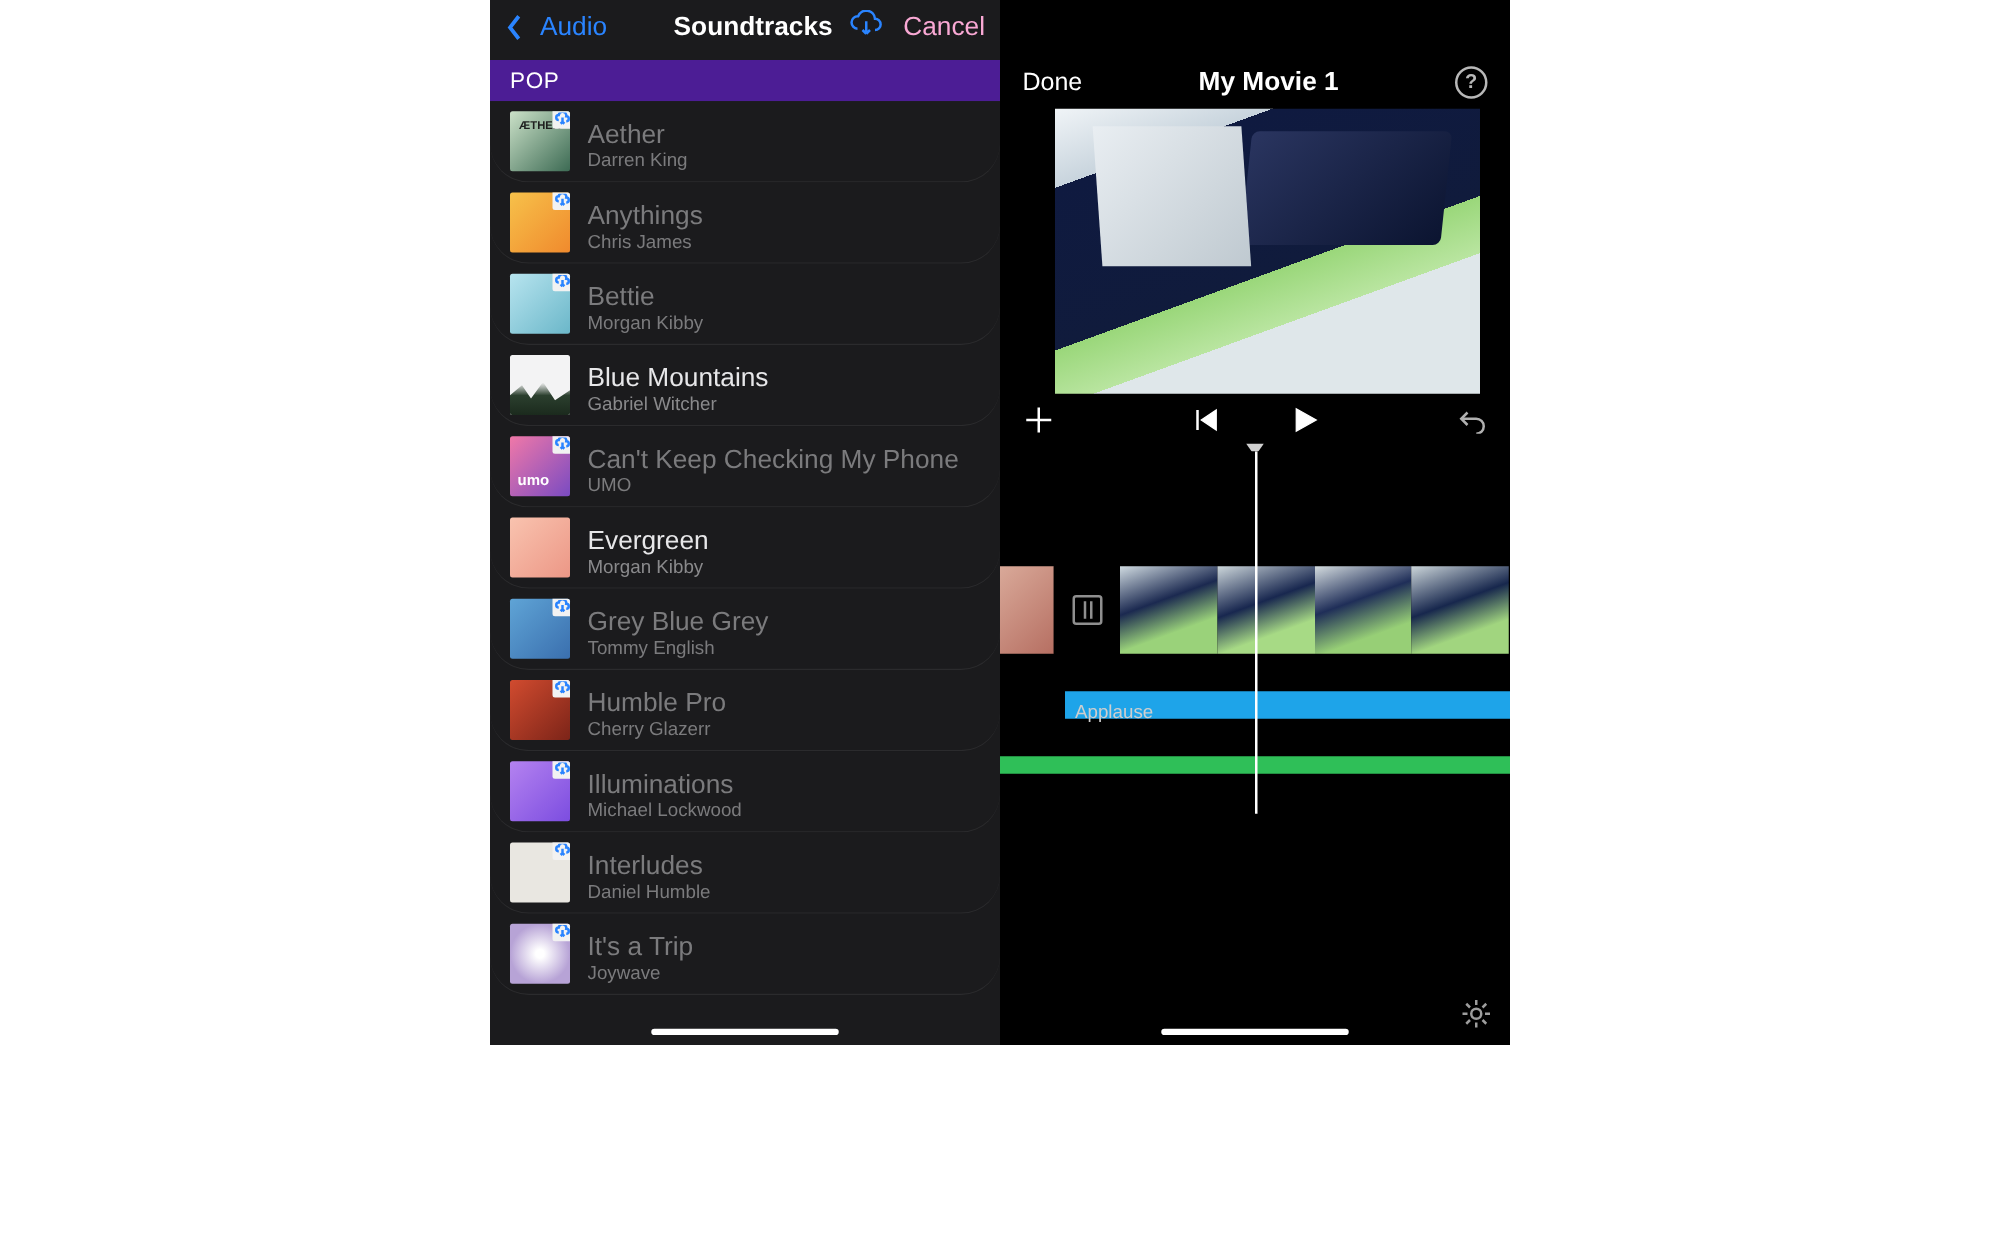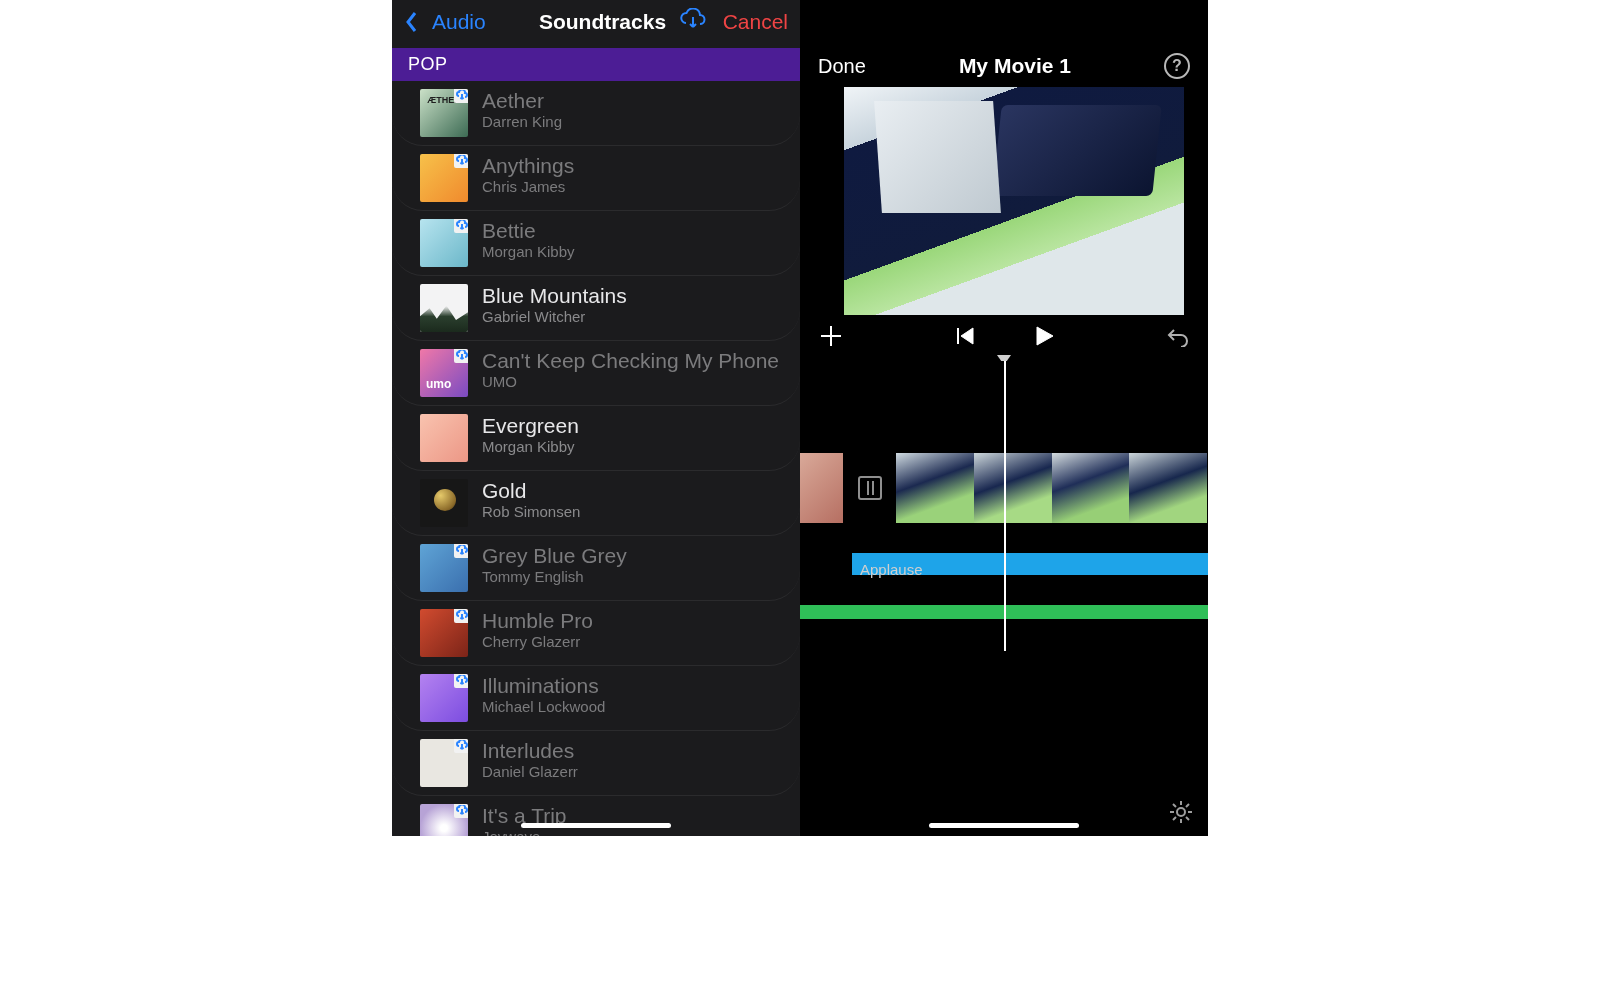--- a/index.html
+++ b/index.html
@@ -41,32 +41,32 @@
     display: flex; align-items: center; gap: 14px; color: #2a84ff;
     font-size: 21px;
   }
   .nav-back svg { fill: none; stroke: #2a84ff; stroke-width: 3; }
   .nav-title {
     position: absolute; left: 0; right: 0; text-align: center;
     font-size: 21px; font-weight: 600; color: #fff; pointer-events: none; margin-left: 13px;
   }
   .nav-right {
     margin-left: auto; display: flex; align-items: center; gap: 16px;
-    color: #ef4444; font-size: 21px;
+    color: #f9a8d4; font-size: 21px;
   }
   .cloud-icon svg { stroke: #2a84ff; fill: none; stroke-width: 2; }
 
   .section-header {
     background: #4c1d95; color: #fff; font-size: 18px;
     padding: 6px 16px; letter-spacing: .5px;
   }
   .track-list { background: #1b1b1d; }
   .track-row {
-    display: flex; align-items: flex-start;
-    padding: 8px 16px 8px 28px; gap: 14px;
+    display: flex; align-items: flex-end;
+    padding: 8px 16px 8px 16px; gap: 14px;
     border-bottom: 1px solid #2b2b2d;
     border-radius: 31px;
   }
   .track-art {
     width: 48px; height: 48px; border-radius: 2px;
     background: #555; position: relative; flex-shrink: 0;
     overflow: hidden;
   }
   .cloud-badge {
     position: absolute; top: -2px; right: -2px;
@@ -258,27 +258,20 @@
             <div class="track-artist">UMO</div>
           </div>
         </div>
         <div class="track-row bright">
           <div class="track-art g5"></div>
           <div class="track-info">
             <div class="track-title">Evergreen</div>
             <div class="track-artist">Morgan Kibby</div>
           </div>
         </div>
-        <div class="track-row bright">
-          <div class="track-art g6"></div>
-          <div class="track-info">
-            <div class="track-title">Gold</div>
-            <div class="track-artist">Rob Simonsen</div>
-          </div>
-        </div>
         <div class="track-row dim">
           <div class="track-art g7">
             <div class="cloud-badge">
               <svg width="12" height="10" viewBox="0 0 12 10">
                 <path d="M3 6a2 2 0 0 1 0-4 3 3 0 0 1 6 1 2 2 0 0 1 0 4"></path>
                 <path d="M6 4v5m0 0l-1.5-1.5M6 9l1.5-1.5"></path>
               </svg>
             </div>
           </div>
           <div class="track-info">
@@ -318,21 +311,21 @@
           <div class="track-art g10">
             <div class="cloud-badge">
               <svg width="12" height="10" viewBox="0 0 12 10">
                 <path d="M3 6a2 2 0 0 1 0-4 3 3 0 0 1 6 1 2 2 0 0 1 0 4"></path>
                 <path d="M6 4v5m0 0l-1.5-1.5M6 9l1.5-1.5"></path>
               </svg>
             </div>
           </div>
           <div class="track-info">
             <div class="track-title">Interludes</div>
-            <div class="track-artist">Daniel Glazerr</div>
+            <div class="track-artist">Daniel Humble</div>
           </div>
         </div>
         <div class="track-row dim">
           <div class="track-art g11">
             <div class="cloud-badge">
               <svg width="12" height="10" viewBox="0 0 12 10">
                 <path d="M3 6a2 2 0 0 1 0-4 3 3 0 0 1 6 1 2 2 0 0 1 0 4"></path>
                 <path d="M6 4v5m0 0l-1.5-1.5M6 9l1.5-1.5"></path>
               </svg>
             </div>

